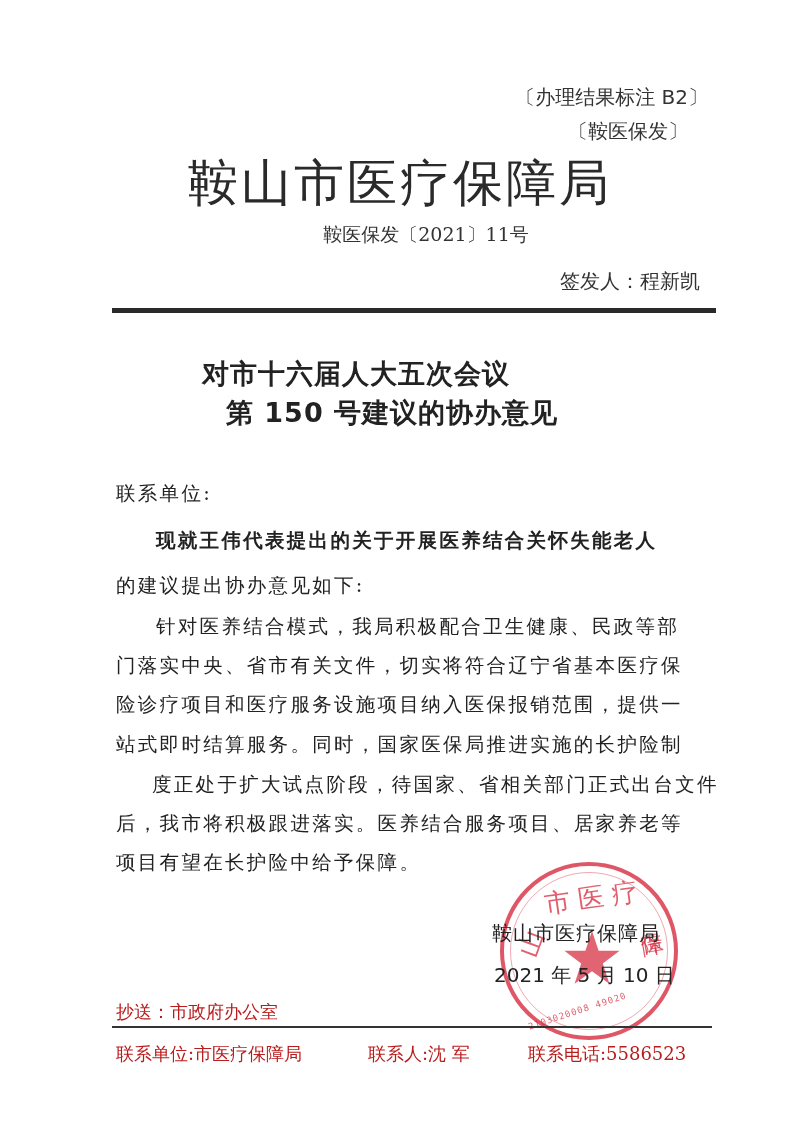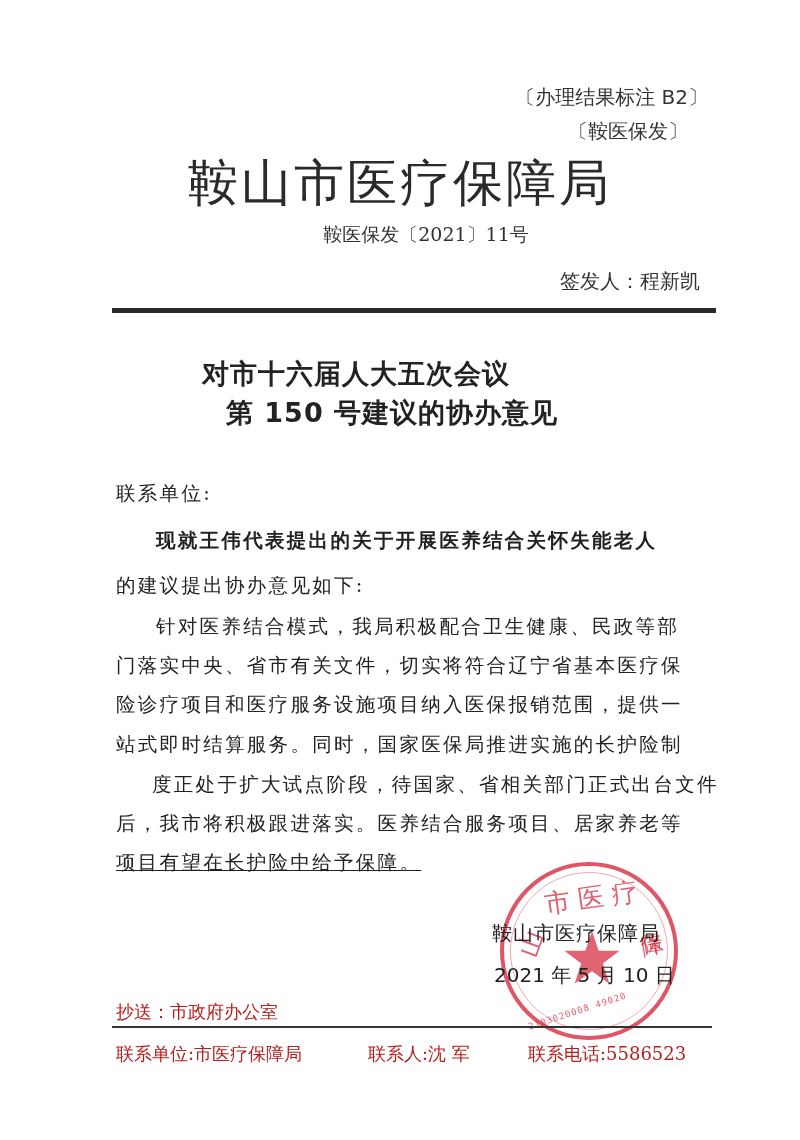--- a/index.html
+++ b/index.html
@@ -37,21 +37,21 @@
 
 <div class="abs body-text" style="left:116px; top:480px;">联系单位:</div>
 <div class="abs body-text" style="left:156px; top:527px;font-weight:bold;">现就王伟代表提出的关于开展医养结合关怀失能老人</div>
 <div class="abs body-text" style="left:116px; top:572px;">的建议提出协办意见如下:</div>
 <div class="abs body-text" style="left:156px; top:613px;">针对医养结合模式，我局积极配合卫生健康、民政等部</div>
 <div class="abs body-text" style="left:116px; top:652px;">门落实中央、省市有关文件，切实将符合辽宁省基本医疗保</div>
 <div class="abs body-text" style="left:116px; top:691px;">险诊疗项目和医疗服务设施项目纳入医保报销范围，提供一</div>
 <div class="abs body-text" style="left:116px; top:731px;">站式即时结算服务。同时，国家医保局推进实施的长护险制</div>
 <div class="abs body-text" style="left:116px; top:771px;margin-left:36px;">度正处于扩大试点阶段，待国家、省相关部门正式出台文件</div>
 <div class="abs body-text" style="left:116px; top:810px;">后，我市将积极跟进落实。医养结合服务项目、居家养老等</div>
-<div class="abs body-text" style="left:116px; top:849px;text-decoration:underline;">项目有望在长护险中给予保障。</div>
+<div class="abs body-text" style="left:116px; top:849px;">项目有望在长护险中给予保障。</div>
 
 <div class="abs stamp">
   <div class="stamp-inner"></div>
   <span class="stamp-text" style="left:14px; top:60px; transform:rotate(-70deg);">山</span>
   <span class="stamp-text" style="left:40px; top:14px; letter-spacing:8px; transform:rotate(-8deg);">市医疗</span>
   <span class="stamp-text" style="left:128px; top:50px; writing-mode:vertical-rl; transform:rotate(-10deg); font-size:22px;">保障</span>
   <svg class="stamp-star" viewBox="0 0 100 100">
     <polygon points="50,5 61,38 96,38 68,59 79,93 50,72 21,93 32,59 4,38 39,38" fill="rgba(214,40,60,0.72)"></polygon>
   </svg>
   <span class="stamp-code">2103020008 49020</span>

